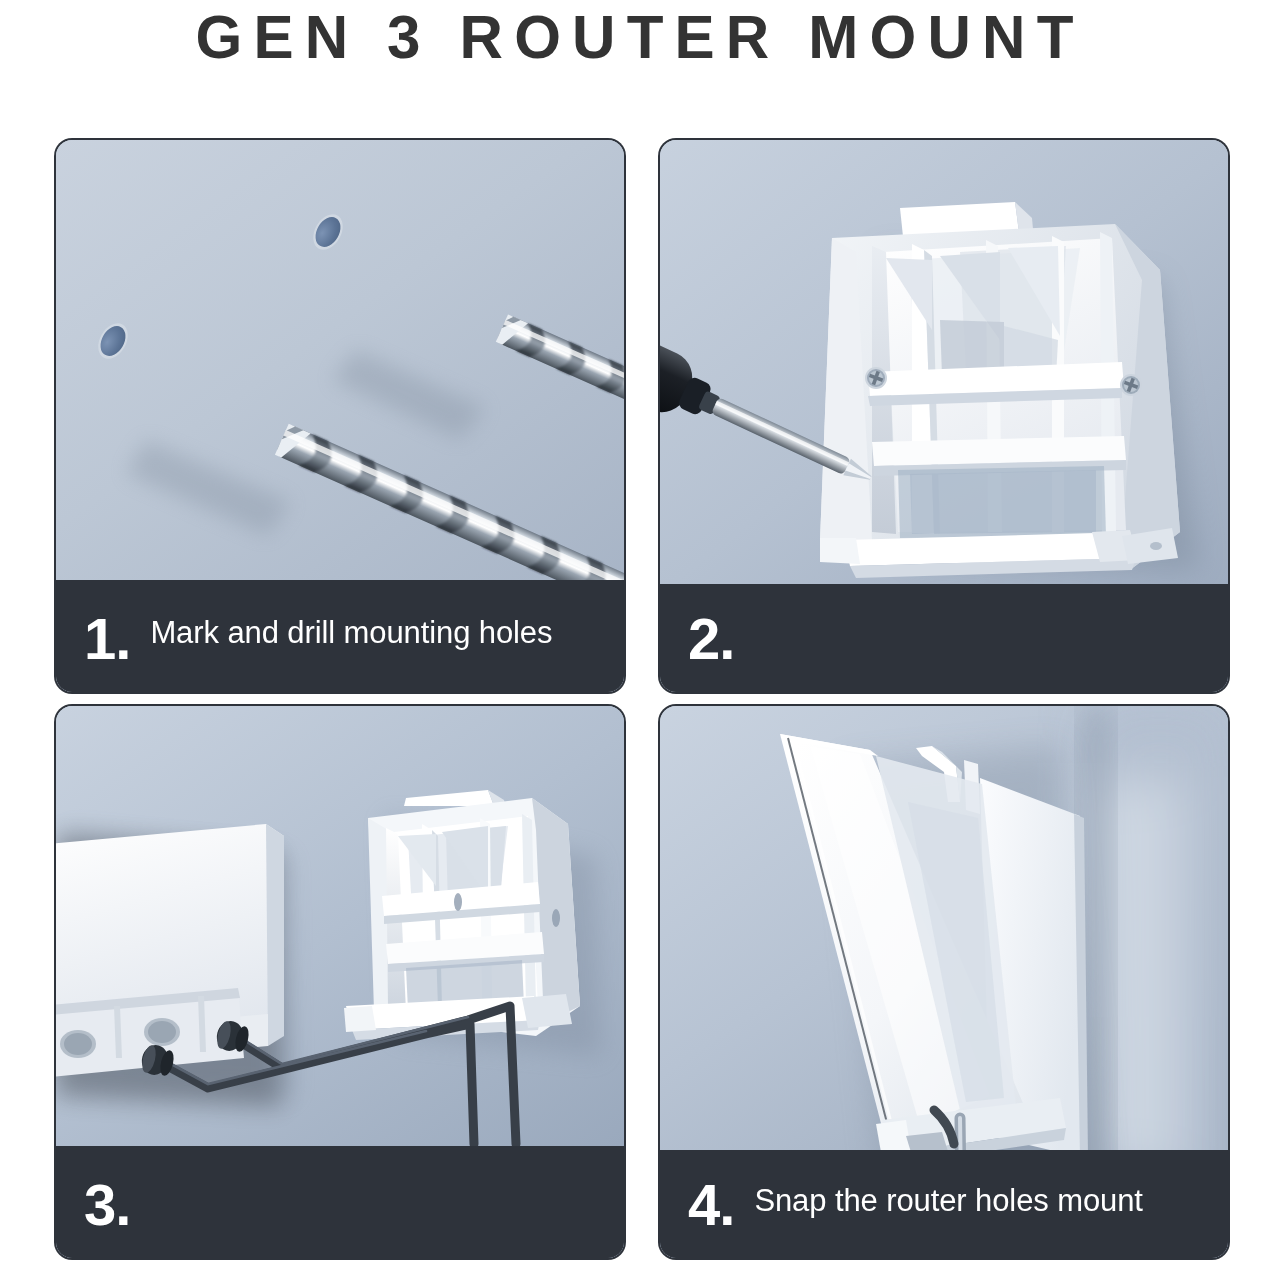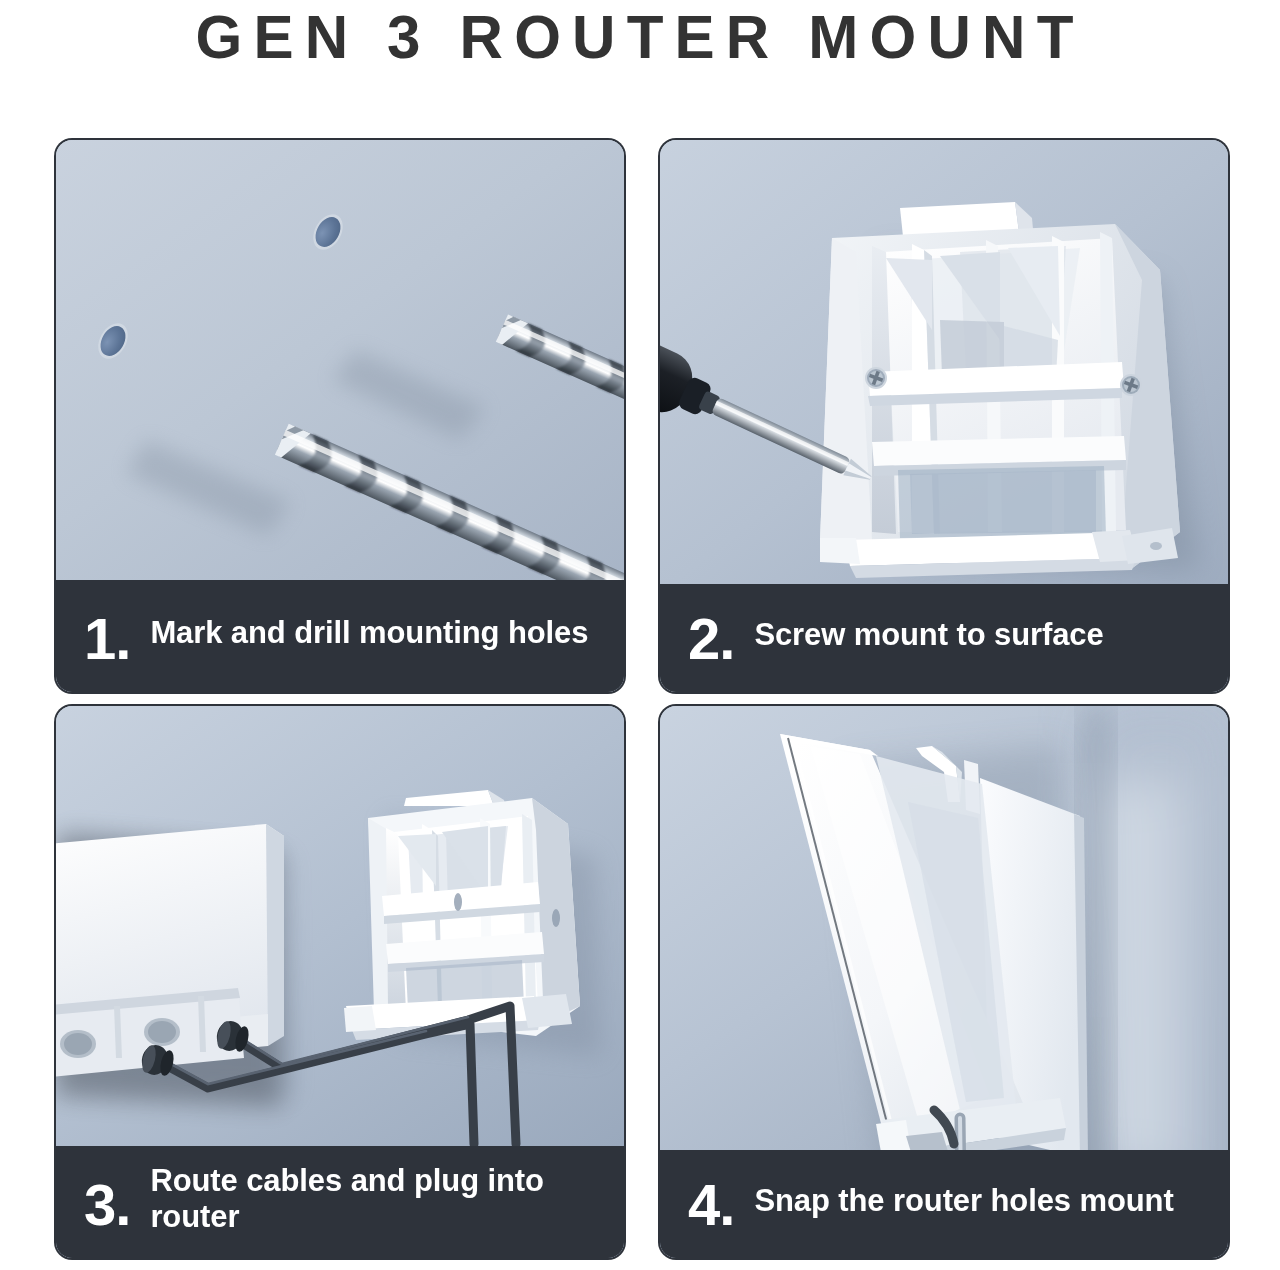--- a/index.html
+++ b/index.html
@@ -86,21 +86,21 @@
     line-height: 1;
     flex: 0 0 auto;
     margin-right: 20px;
     align-self: flex-end;
     padding-bottom: 14px;
     letter-spacing: -1px;
   }
   .step-text {
     color: #ffffff;
     font-size: 31px;
-    font-weight: bold;
+    font-weight: normal;
     line-height: 1.16;
     letter-spacing: -0.1px;
   }
 </style>
 </head>
 <body>
 
 <div class="page-title">GEN 3 ROUTER MOUNT</div>
 
 <div class="grid">
@@ -303,21 +303,20 @@
           <rect x="36" y="303" width="16" height="20" rx="4" fill="#39414a"></rect>
           <rect x="50" y="304" width="146" height="18" rx="5" fill="url(#sdShaft)"></rect>
           <rect x="50" y="308" width="146" height="4" fill="#ffffff" opacity="0.7"></rect>
           <path d="M 196 304 L 222 311 L 222 315 L 196 322 Z" fill="#c3ccd6"></path>
           <path d="M 196 309 L 222 312 L 222 314 L 196 317 Z" fill="#f0f3f7"></path>
         </g>
       </svg>
     </div>
     <div class="caption">
       <div class="step-number">2.</div>
-      <div class="step-text">Screw mount to surface</div>
     </div>
   </div>
 
   <div class="panel">
     <div class="photo">
       <svg viewBox="0 0 568 552" preserveAspectRatio="none" aria-hidden="true">
         <defs>
           <linearGradient id="wall3" x1="0" y1="0" x2="0.7" y2="1">
             <stop offset="0%" stop-color="#c8d2df"></stop>
             <stop offset="50%" stop-color="#b2bfd0"></stop>
@@ -411,21 +410,20 @@
         </g>
         <g>
           <ellipse cx="99" cy="354" rx="13" ry="15" fill="#2a3138" transform="rotate(14 99 354)"></ellipse>
           <ellipse cx="93" cy="353" rx="6" ry="14" fill="#474f59" transform="rotate(14 93 353)"></ellipse>
           <ellipse cx="111" cy="357" rx="6" ry="13" fill="#1f252b" transform="rotate(14 111 357)"></ellipse>
         </g>
       </svg>
     </div>
     <div class="caption two-line">
       <div class="step-number">3.</div>
-      <div class="step-text">Route cables and plug into router</div>
     </div>
   </div>
 
   <div class="panel">
     <div class="photo">
       <svg viewBox="0 0 568 552" preserveAspectRatio="none" aria-hidden="true">
         <defs>
           <linearGradient id="wall4" x1="0" y1="0" x2="0.7" y2="1">
             <stop offset="0%" stop-color="#c9d3e0"></stop>
             <stop offset="45%" stop-color="#b7c3d3"></stop>

